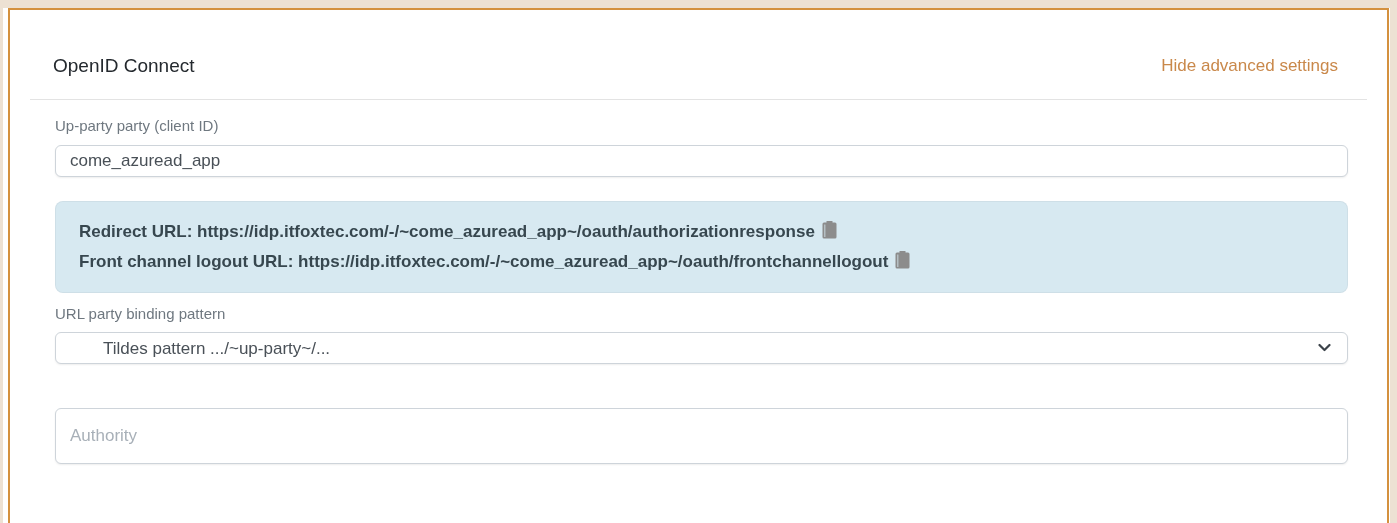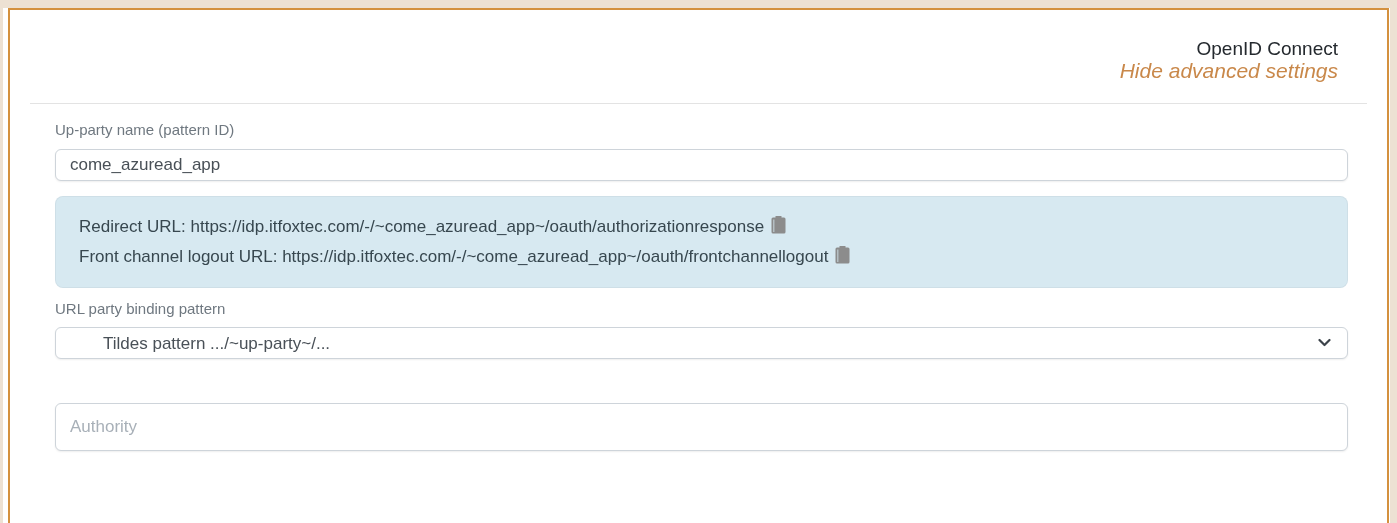--- a/index.html
+++ b/index.html
@@ -17,37 +17,35 @@
   .panel {
     position: absolute;
     top: 8px; left: 8px; right: 8px; bottom: -4px;
     background: #ffffff;
     border: 2px solid var(--accent-orange, #d4913f);
     z-index: 1;
   }
   .panel-header {
     display: flex;
     justify-content: space-between;
-    align-items: flex-end;
-    padding: 27px 49px 0 43px;
-    flex-direction: column;
+    align-items: center;
+    padding: 44px 49px 0 43px;
   }
   .panel-title {
     font-size: 19px;
     font-weight: 400;
     color: #24292e;
     line-height: 23px;
   }
   .toggle-link {
-    font-size: 21px;
+    font-size: 17px;
     color: var(--link-orange, #c9884a);
     text-decoration: none;
     line-height: 21px;
     cursor: pointer;
-    font-style: italic;
   }
   .divider {
     border: none;
     border-top: 1px solid #e3e3e3;
     margin: 22px 20px 0 20px;
   }
   .form-area { padding: 0 39px 0 45px; }
 
   .field-label {
     display: block;
@@ -67,25 +65,26 @@
     background: #fff;
     border: 1px solid #ced4da;
     border-radius: 6px;
     padding: 0 14px;
     box-shadow: 0 1px 2px rgba(0,0,0,0.07);
     outline: none;
   }
   .text-input::placeholder { color: #a8b0b8; opacity: 1; }
 
   .info-box {
-    margin-top: 15px;
+    margin-top: 24px;
     background: var(--info-bg, #d7e9f1);
     border: 1px solid rgba(0,0,0,0.04);
     border-radius: 8px;
     padding: 15px 36px 15px 23px;
+    font-weight: bold;
   }
   .info-line {
     font-size: 17px;
     line-height: 30px;
     color: #37474f;
     white-space: nowrap;
   }
   .clip-btn {
     display: inline-block;
     vertical-align: -2px;
@@ -105,42 +104,42 @@
   }
   .chevron {
     position: absolute;
     right: 17px; top: 50%;
     transform: translateY(-50%);
     pointer-events: none;
     line-height: 0;
   }
   .authority-group { margin-top: 44px; }
   .binding-group .field-label { margin-top: 11px; margin-bottom: 9px; }
-  .authority-input { height: 48px; }
+  .authority-input { height: 56px; }
 </style>
 </head>
 <body>
 
 <div class="edge edge-top"></div>
 <div class="edge edge-right"></div>
 <div class="edge edge-left"></div>
 
 <div class="panel">
 
   <div class="panel-header">
     <h2 class="panel-title">OpenID Connect</h2>
     <a class="toggle-link" href="#">Hide advanced settings</a>
   </div>
 
   <hr class="divider">
 
   <div class="form-area">
 
     <div class="form-group">
-      <label class="field-label">Up-party name (pattern ID)</label>
+      <label class="field-label">Up-party party (client ID)</label>
       <input class="text-input" type="text" value="come_azuread_app" style="">
     </div>
 
     <div class="info-box">
       <div class="info-line">
         <span>Redirect URL: https://idp.itfoxtec.com/-/~come_azuread_app~/oauth/authorizationresponse</span><span class="clip-btn"><svg width="15" height="18" viewBox="0 0 15 18">
               <path fill="#8c8c8c" d="M4.5 0h6v2h-6z"></path>
               <rect x="0.5" y="1.5" width="14" height="16" rx="1.5" fill="#8c8c8c"></rect>
               <path fill="#d7e9f1" d="M2 3.5h1.5v12.5H2z" opacity="0.55"></path>
             </svg></span>

